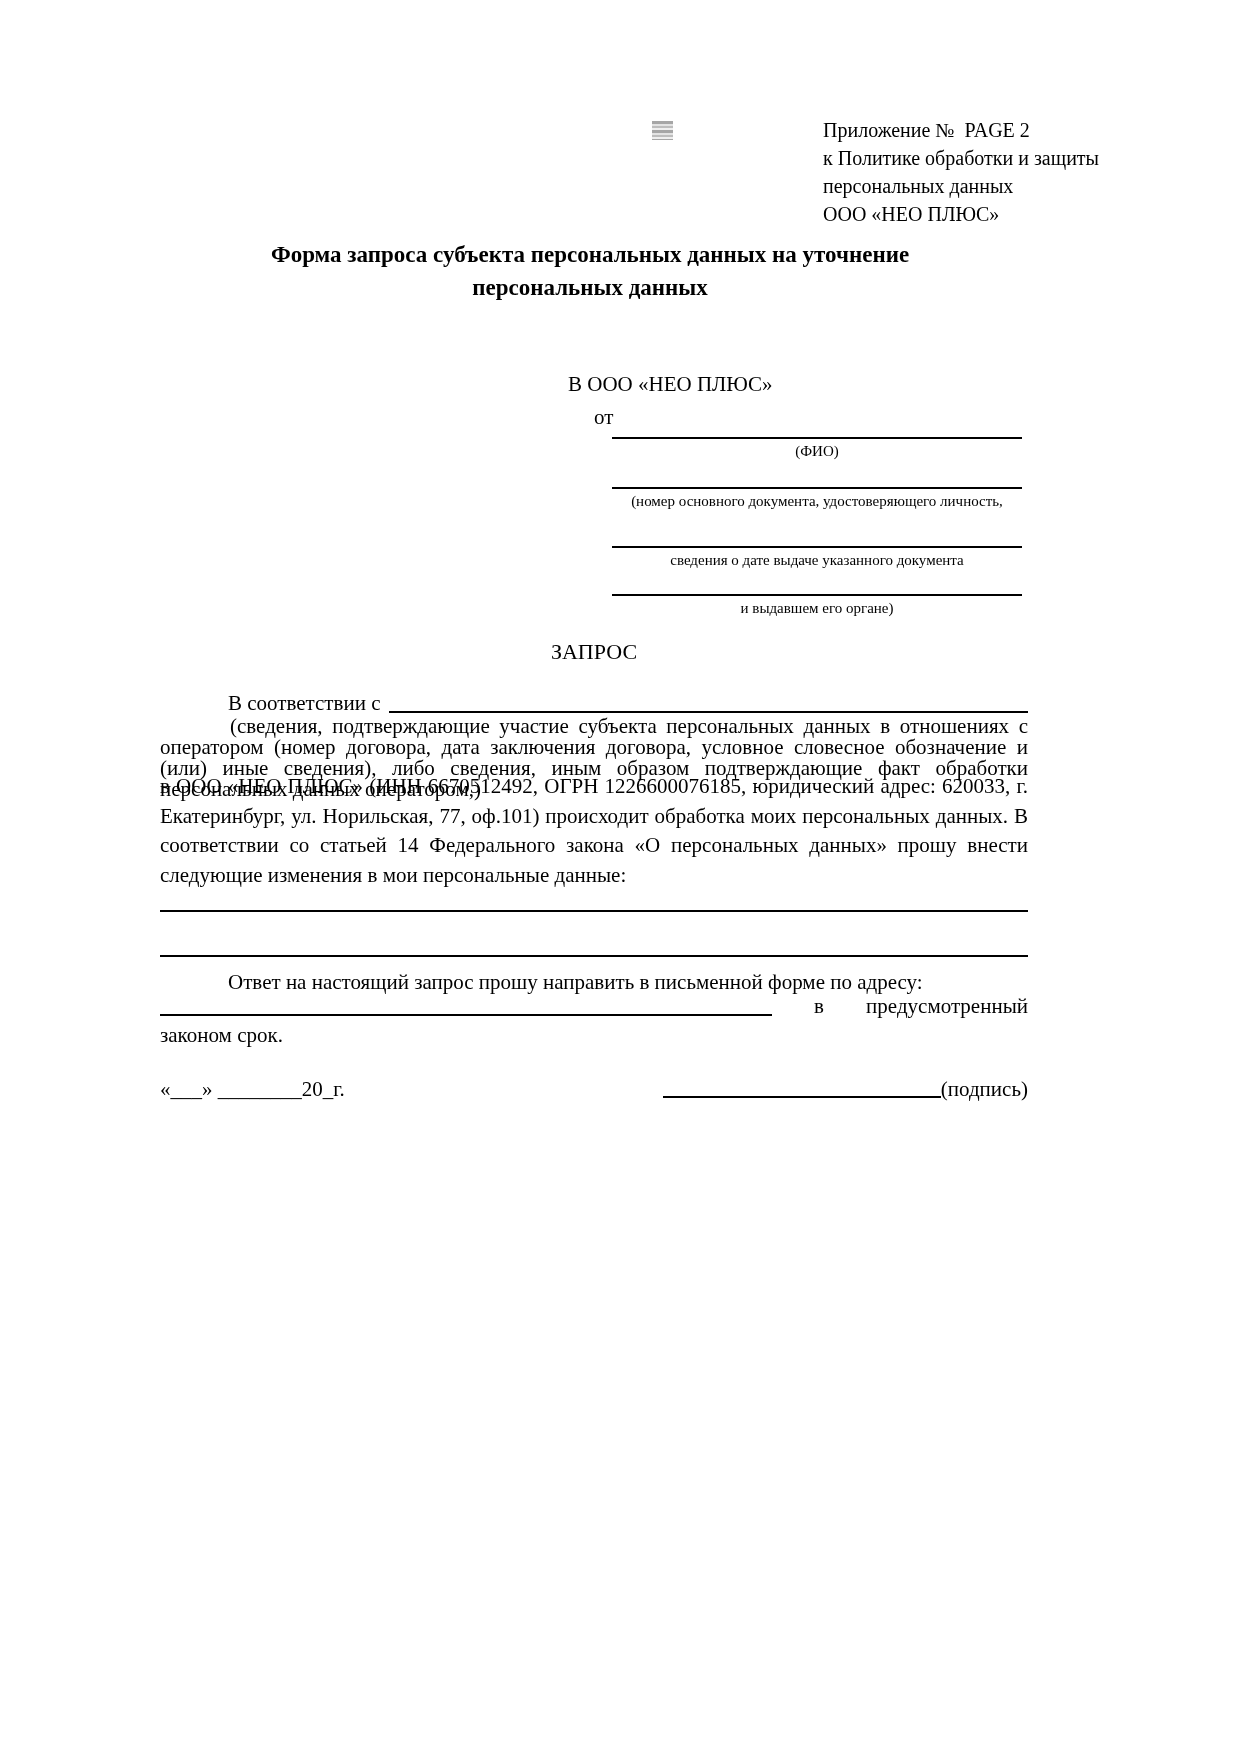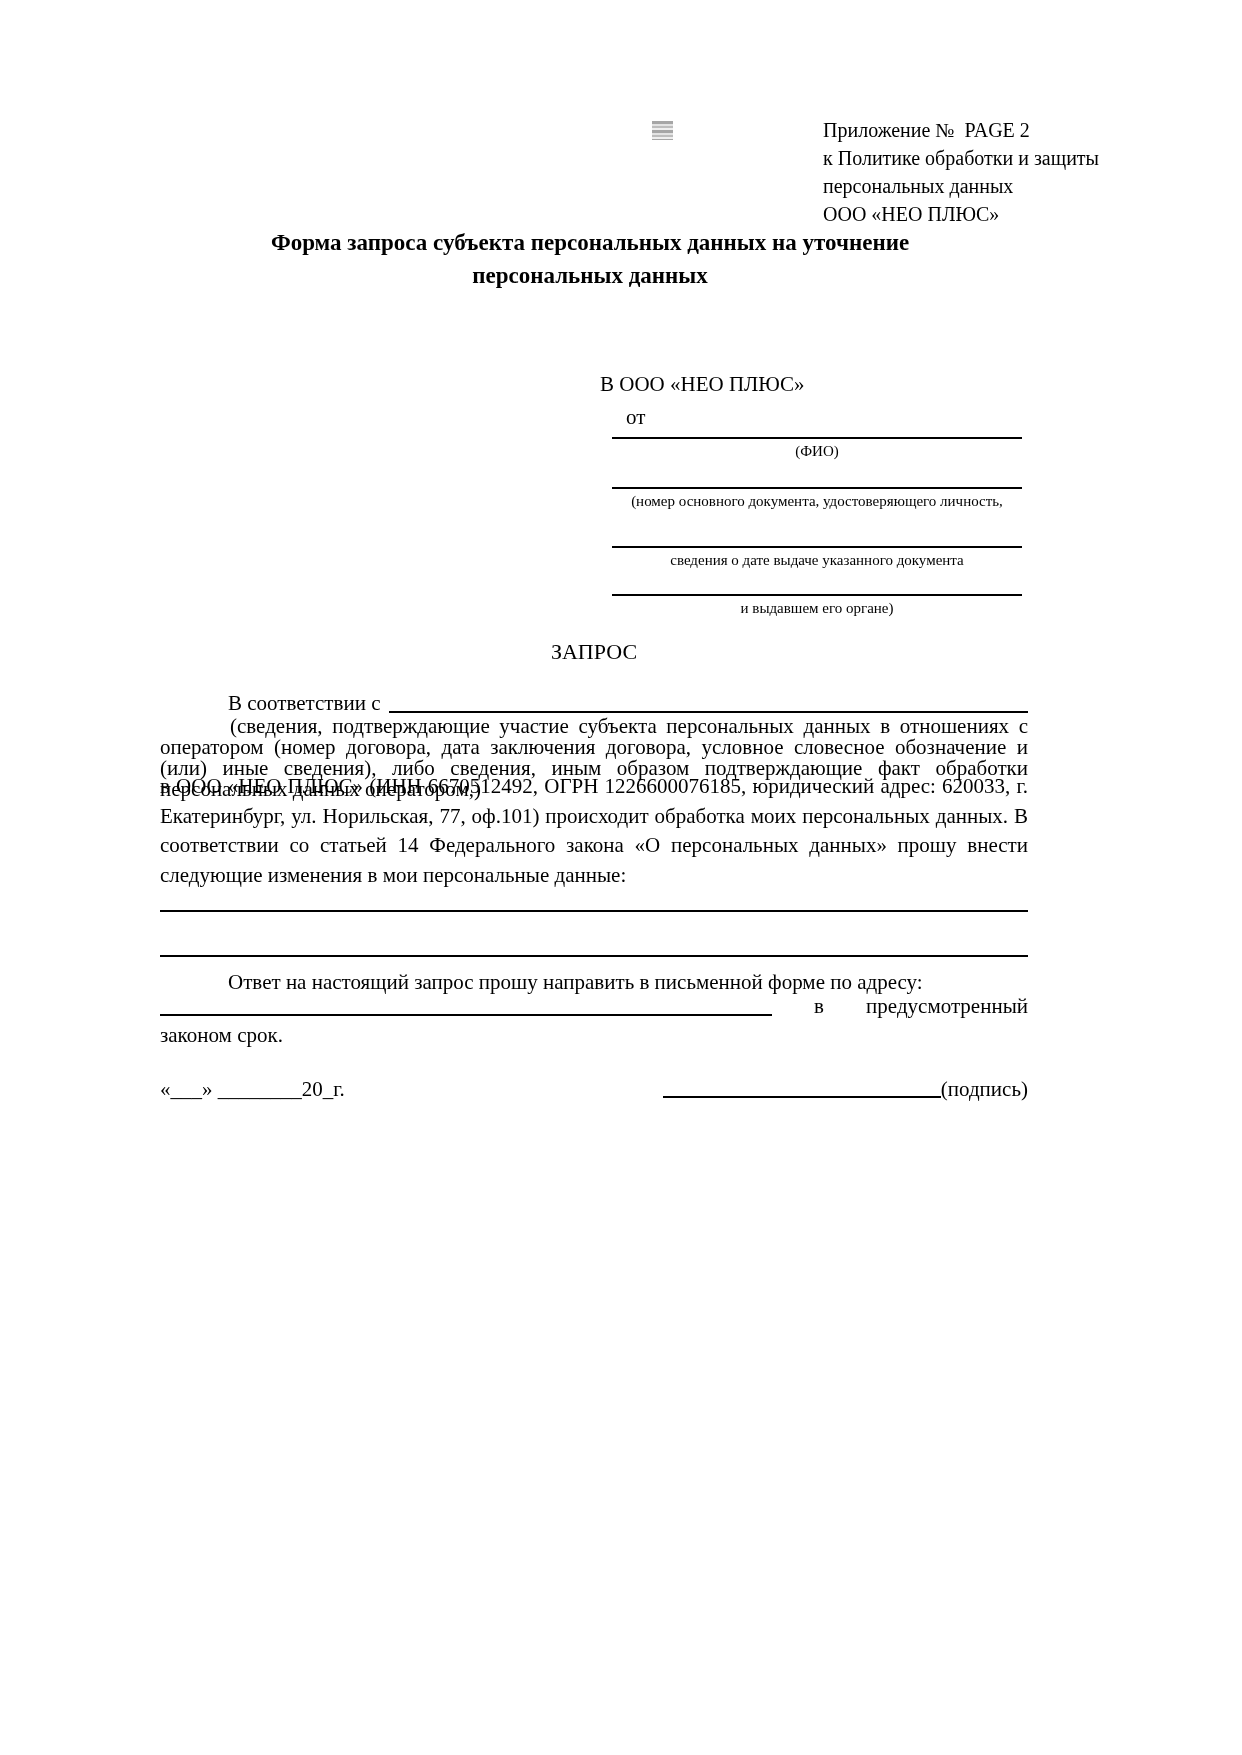--- a/index.html
+++ b/index.html
@@ -20,26 +20,26 @@
     background: repeating-linear-gradient(180deg,
       #a6a6a6 0 3px, #e3e3e3 3px 5px, #bdbdbd 5px 7px, #efefef 7px 9px);
   }
 
   .header-block {
     left: 823px; top: 116px; width: 330px;
     font-size: 20px; line-height: 28px; text-align: left;
   }
 
   .doc-title {
-    left: 150px; top: 226px; width: 880px;
+    left: 150px; top: 238px; width: 880px;
     text-align: center; font-weight: bold;
     font-size: 23px; line-height: 33px;
   }
 
-  .addressee { left: 600px; top: 371px; font-size: 21px; line-height: 26px; }
+  .addressee { left: 568px; top: 371px; font-size: 21px; line-height: 26px; }
   .addressee .from { margin-left: 26px; margin-top: 7px; }
 
   .id-field { left: 612px; width: 410px; }
   .rule { height: 0; border-bottom: 2px solid #000; }
   .id-field .caption {
     text-align: center; font-size: 15px; line-height: 18px; margin-top: 3px;
   }
 
   .request-heading {
     left: 160px; top: 639px; width: 868px;

